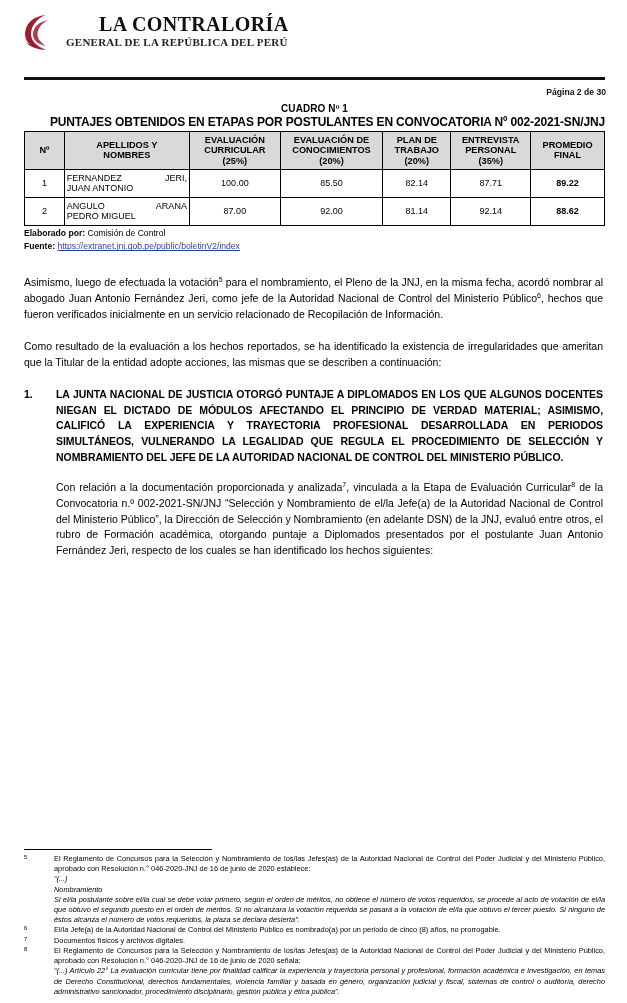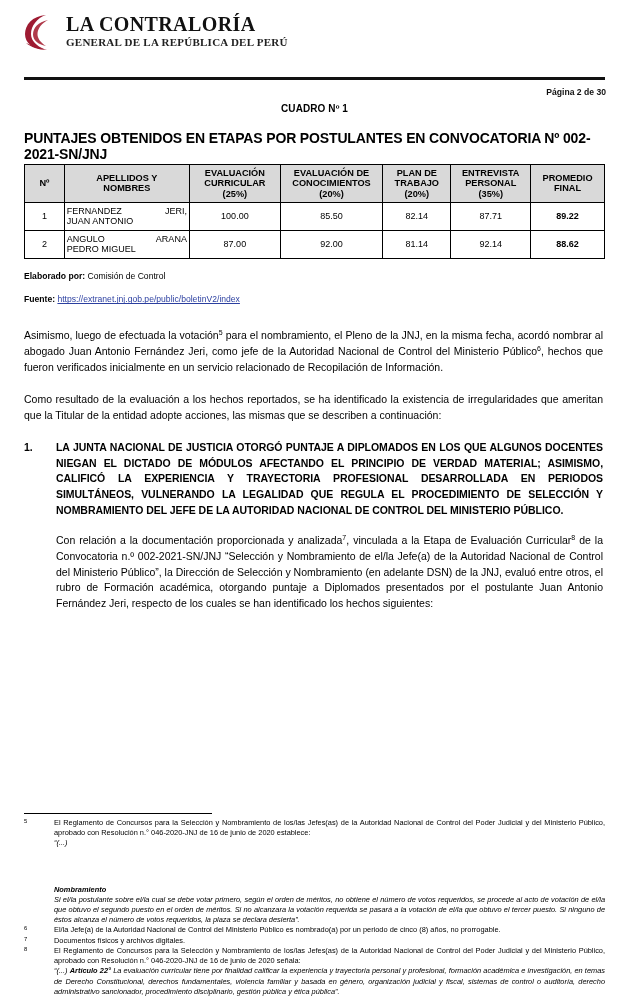--- a/index.html
+++ b/index.html
@@ -43,20 +43,21 @@
   .logo-text {
     padding-top: 2px;
   }
   .logo-title {
     font-family: "Liberation Serif", serif;
     font-size: 20px;
     font-weight: bold;
     letter-spacing: 0.4px;
     line-height: 1.05;
     color: #111;
+    margin-left: 33px;
   }
   .logo-sub {
     font-family: "Liberation Serif", serif;
     font-size: 11px;
     font-weight: bold;
     letter-spacing: 0.25px;
     color: #222;
     margin-top: 1px;
   }
   .header-rule {
@@ -74,25 +75,25 @@
 
   
   .table-block {
     padding: 6px 22px 0 24px;
   }
   .cuadro-title {
     text-align: center;
     font-size: 10px;
     font-weight: bold;
     letter-spacing: 0.1px;
-    margin-bottom: 16px;
+    margin-bottom: 1px;
   }
   .cuadro-sub {
-    text-align: left;
-    font-size: 14px;
+    text-align: right;
+    font-size: 12px;
     font-weight: bold;
     letter-spacing: -0.15px;
     margin-bottom: 2px;
   }
   table.puntajes {
     border-collapse: collapse;
     width: 100%;
     table-layout: fixed;
   }
   table.puntajes th, table.puntajes td {
@@ -121,21 +122,21 @@
     padding-right: 4px;
     line-height: 1.18;
     font-size: 9px;
     margin-left: 40px;
   }
   td.nombre .l2 { text-align: left; text-align-last: left; display:block; }
   td.promedio { font-weight: bold; }
   .tbl-note {
     font-size: 8.6px;
     line-height: 1.35;
-    margin-top: 12px;
+    margin-top: 2px;
   }
   .tbl-note b { font-weight: bold; }
   .tbl-note .link {
     color: #2b3fa0;
     text-decoration: underline;
   }
 
   
   .body {
     padding: 0 24px 0 24px;
@@ -198,21 +199,21 @@
     font-size: 5.8px;
     vertical-align: super;
     padding-top: 0px;
     text-align: left;
   }
   .fn-body {
     flex: 1 1 auto;
     text-align: justify;
   }
   .fn-body .ital { font-style: italic; }
-  .fn-body .bi { font-style: italic; font-weight: bold; margin-top: 36px; }
+  .fn-body .bi { font-style: italic; font-weight: normal; }
   .fn-line { display: block; }
   .fn-just { text-align: justify; }
 </style>
 </head>
 <body>
 
 <div class="page">
 
   <div class="header">
     <div class="logo-row">

